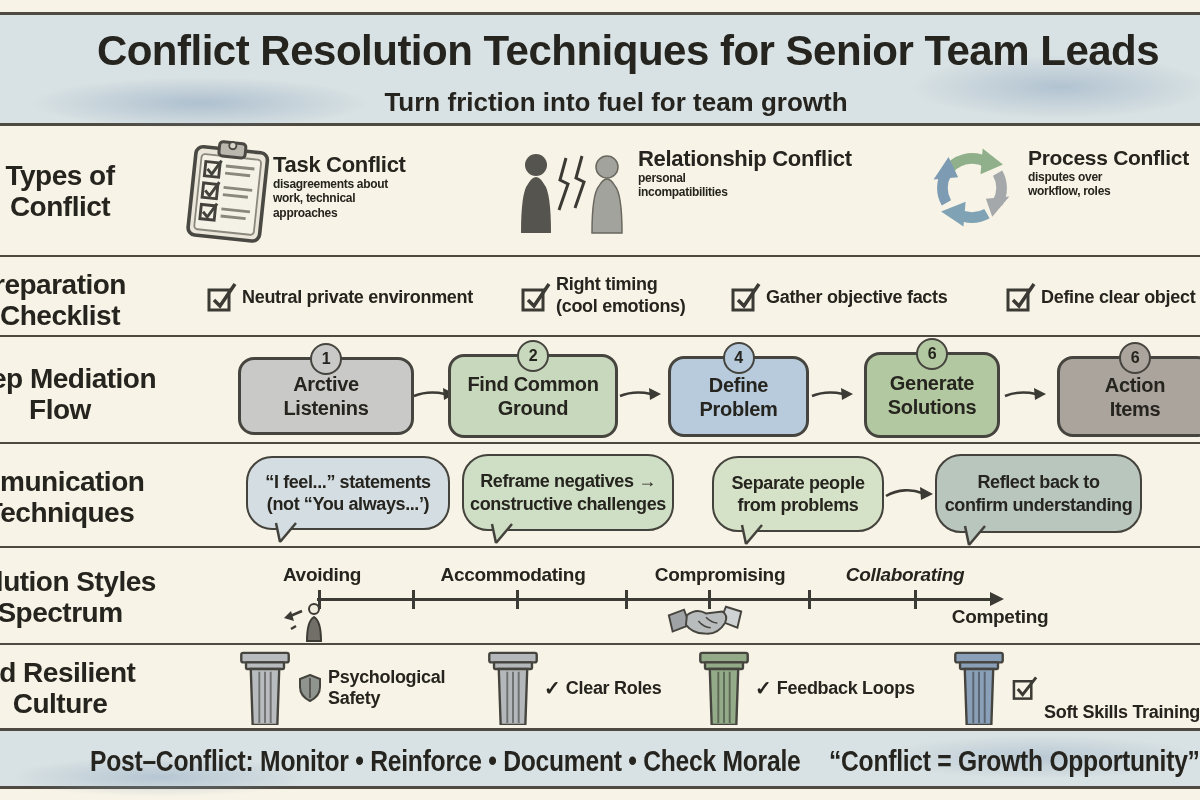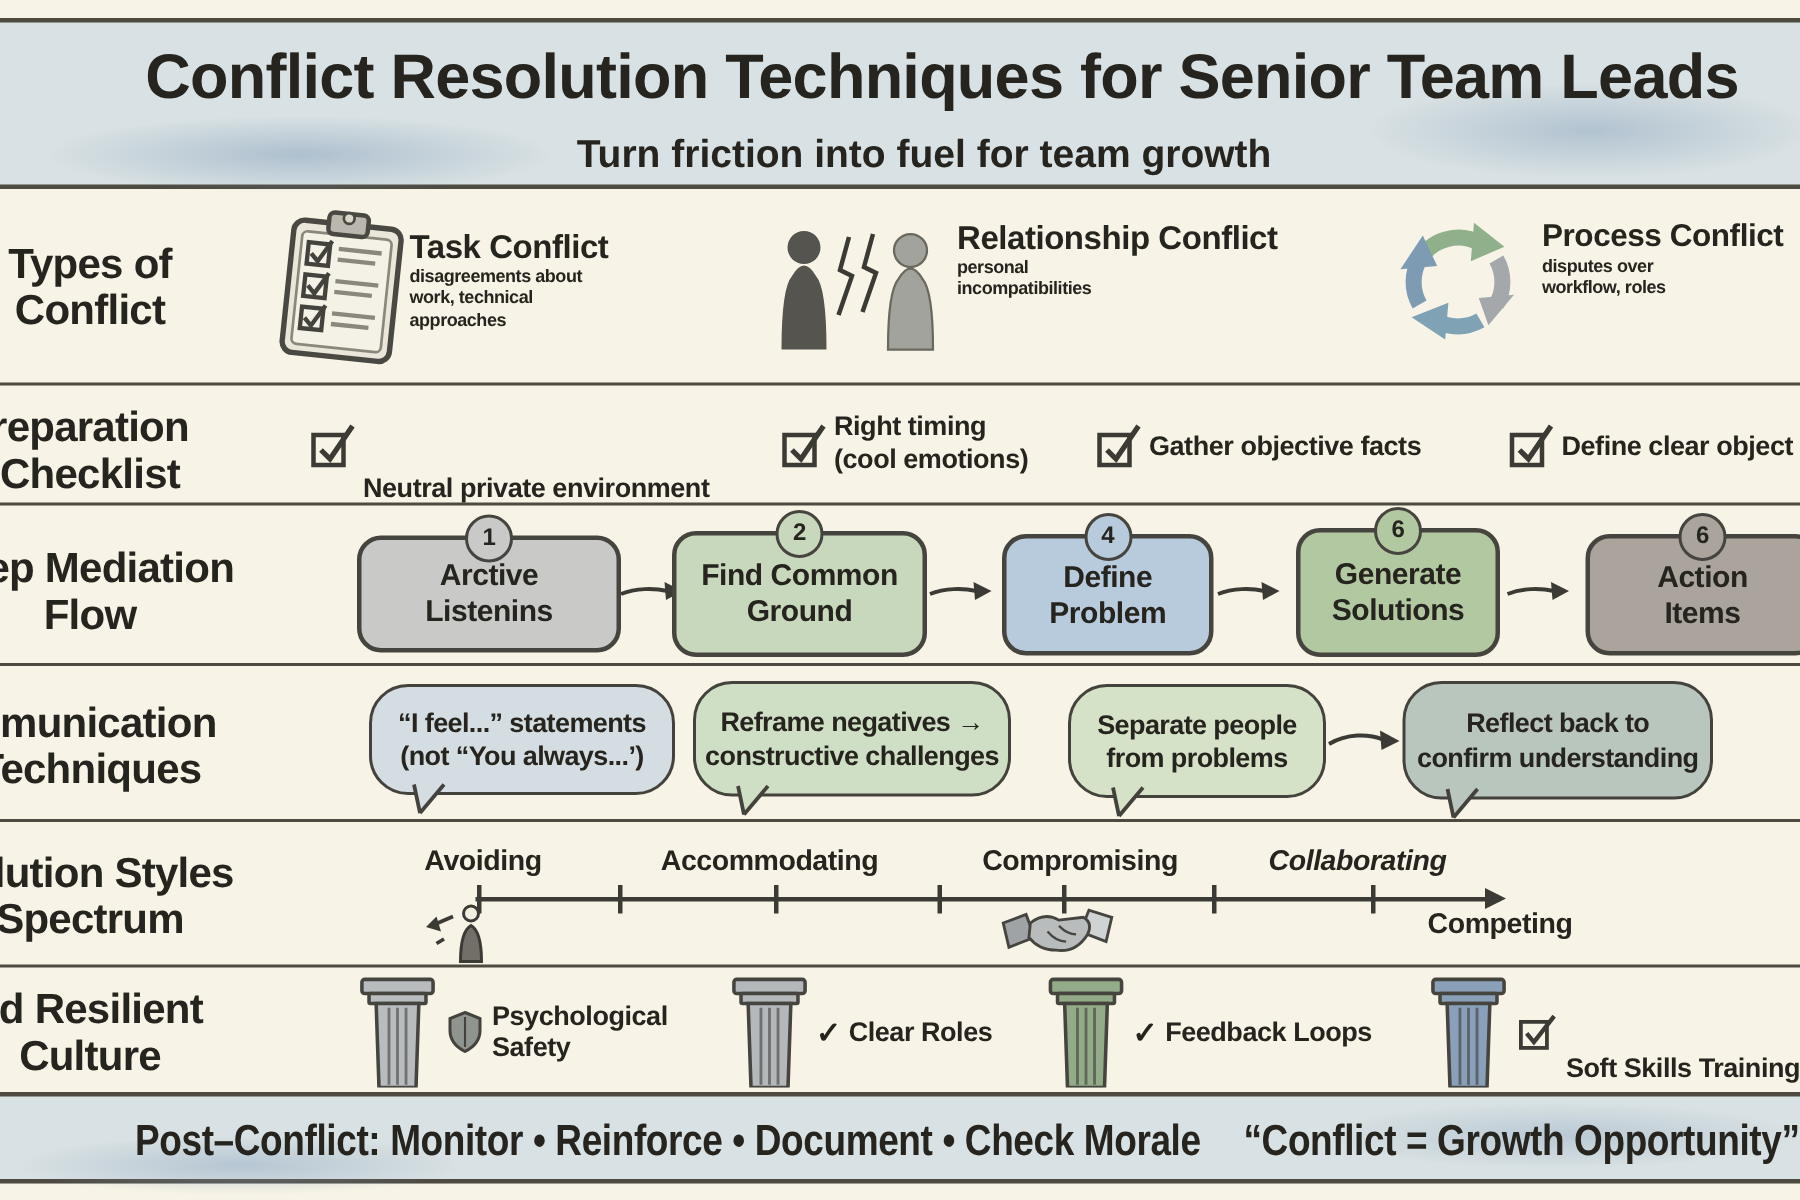--- a/index.html
+++ b/index.html
@@ -122,21 +122,21 @@
     <div class="rowlabel" style="top:12px;">
       <div>reparation</div>
       <div>Checklist</div>
     </div>
     <div class="abs" style="left:206px;top:24px;">
       <svg width="32" height="32" viewBox="0 0 32 32" style="overflow:visible;">
           <rect x="3" y="9" width="20" height="20" fill="none" stroke="#3c3a34" stroke-width="3"></rect>
           <path d="M8,19 L14,25 L29,3" fill="none" stroke="#3c3a34" stroke-width="3.5"></path>
         </svg>
     </div>
-    <div class="prep-item" style="left:242px;top:30px;margin-top:28px;">Neutral private environment</div>
+    <div class="prep-item" style="left:242px;top:30px;">Neutral private environment</div>
 
     <div class="abs" style="left:520px;top:24px;">
       <svg width="32" height="32" viewBox="0 0 32 32" style="overflow:visible;">
           <rect x="3" y="9" width="20" height="20" fill="none" stroke="#3c3a34" stroke-width="3"></rect>
           <path d="M8,19 L14,25 L29,3" fill="none" stroke="#3c3a34" stroke-width="3.5"></path>
         </svg>
     </div>
     <div class="prep-item" style="left:556px;top:17px;">
       <div>Right timing</div>
       <div>(cool emotions)</div>

